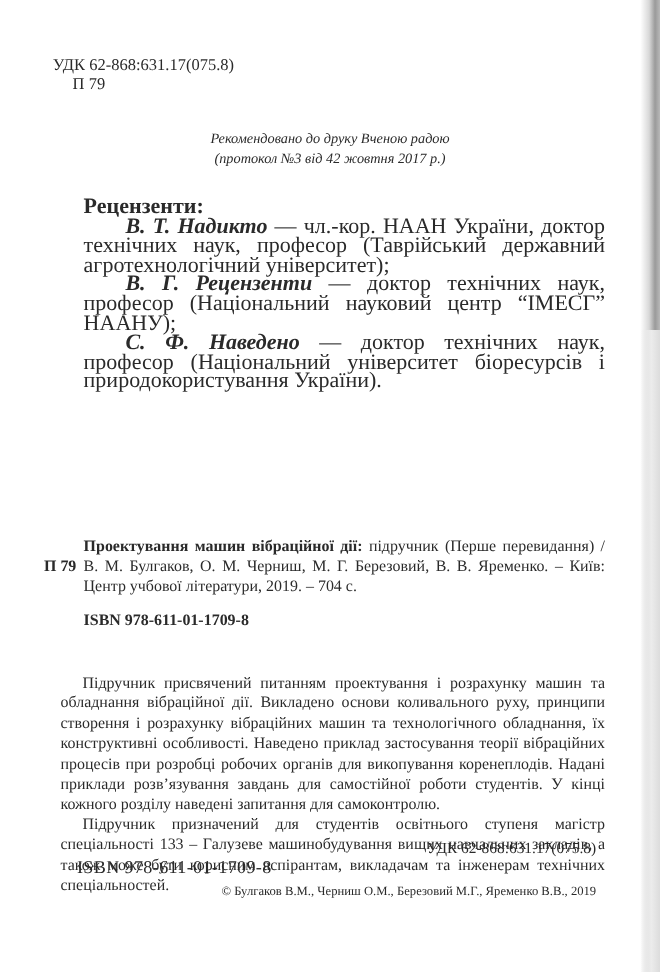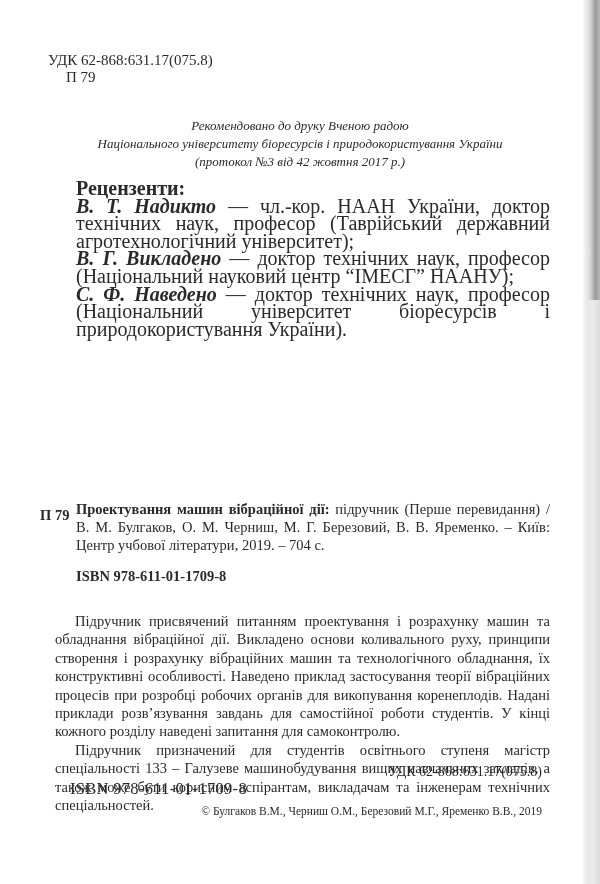--- a/index.html
+++ b/index.html
@@ -45,35 +45,35 @@
       font-size: 13px;
       line-height: 18px;
     }
     .reviewers {
       left: 76px; width: 474px; top: 180px;
       font-size: 20px;
       line-height: 17.6px;
       text-align: justify;
     }
     .reviewers .head { font-weight: bold; }
-    .reviewers .name { font-weight: bold; font-style: italic; }
+    .reviewers .name { font-weight: bold; font-style: italic; margin-left: 38px; }
     .reviewers p { margin: 0; }
 
     .catalog {
       left: 40px; width: 510px; top: 488px;
       font-size: 14.5px;
       line-height: 18px;
     }
     .catalog .row { display: flex; }
     .catalog .idx {
       width: 36px; flex: 0 0 36px;
       font-weight: bold;
       padding-top: 18px;
     }
-    .catalog .text { flex: 1; text-align: justify; margin-top: 12px; }
+    .catalog .text { flex: 1; text-align: justify; }
     .catalog .title { font-weight: bold; }
     .catalog .isbn {
       margin-left: 36px;
       margin-top: 13px;
       font-weight: bold;
     }
 
     .abstract {
       left: 55px; width: 495px; top: 575px;
       font-size: 14.5px;
@@ -105,28 +105,27 @@
 <div class="page-edge"></div>
 <div class="page-edge-lower"></div>
 
 <div class="abs udk-top">
   <span>УДК 62-868:631.17(075.8)</span>
   <span class="p79">П 79</span>
 </div>
 
 <div class="abs recommend">
   <div>Рекомендовано до друку Вченою радою</div>
-  <div>Національного університету біоресурсів і природокористування України</div>
   <div>(протокол №3 від 42 жовтня 2017 р.)</div>
 </div>
 
 <div class="abs reviewers">
   <p class="head">Рецензенти:</p>
   <p><span class="name">В. Т. Надикто</span><span> — чл.-кор. НААН України, доктор технічних наук, професор (Таврійський державний агротехнологічний університет);</span></p>
-  <p><span class="name">В. Г. Викладено</span><span> — доктор технічних наук, професор (Національний науковий центр “ІМЕСГ” НААНУ);</span></p>
+  <p><span class="name">В. Г. Рецензенти</span><span> — доктор технічних наук, професор (Національний науковий центр “ІМЕСГ” НААНУ);</span></p>
   <p><span class="name">С. Ф. Наведено</span><span> — доктор технічних наук, професор (Національний університет біоресурсів і природокористування України).</span></p>
 </div>
 
 <div class="abs catalog">
   <div class="row">
     <div class="idx">П 79</div>
     <div class="text"><span class="title">Проектування машин вібраційної дії:</span><span> підручник (Перше перевидання) / В. М. Булгаков, О. М. Черниш, М. Г. Березовий, В. В. Яременко. – Київ: Центр учбової літератури, 2019. – 704 с.</span></div>
   </div>
   <div class="isbn">ISBN 978-611-01-1709-8</div>
 </div>

